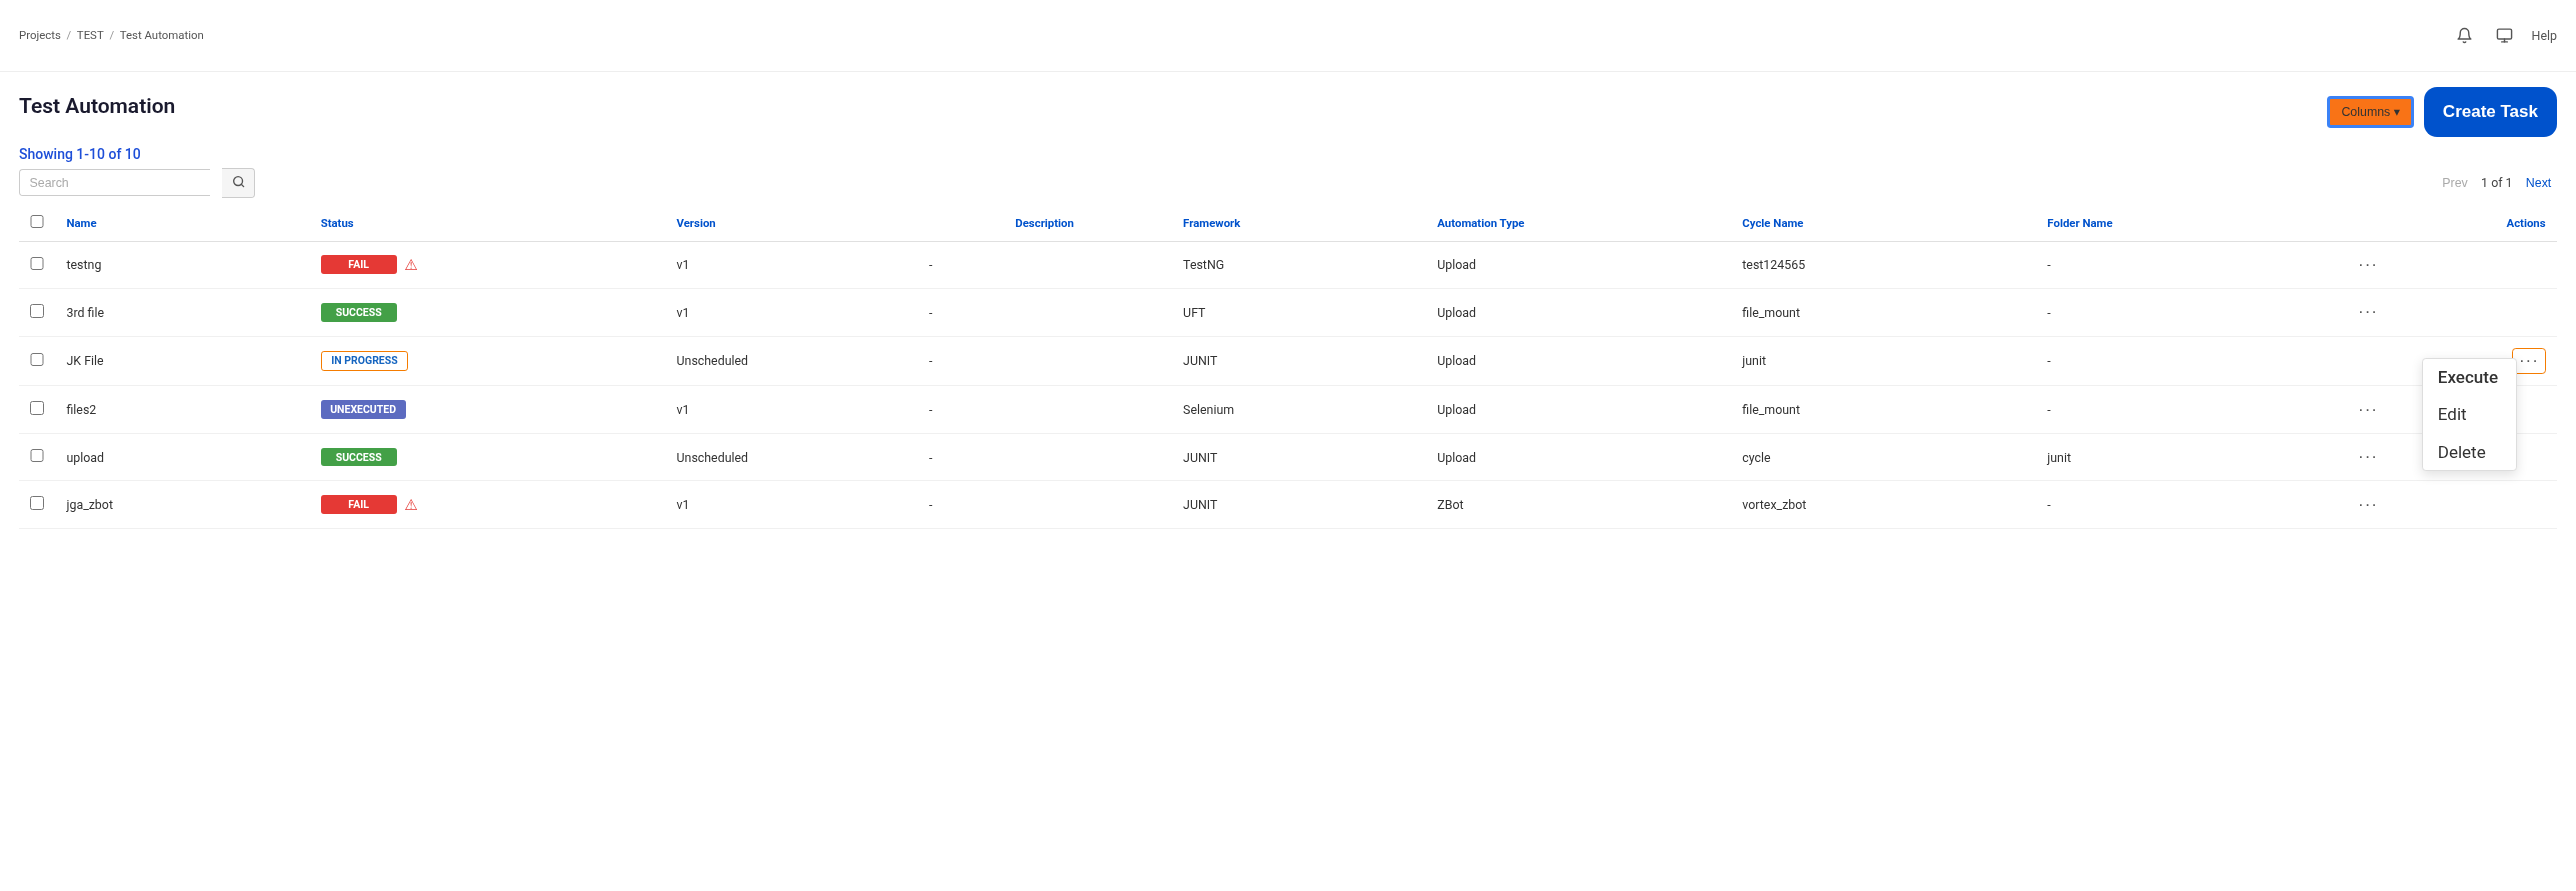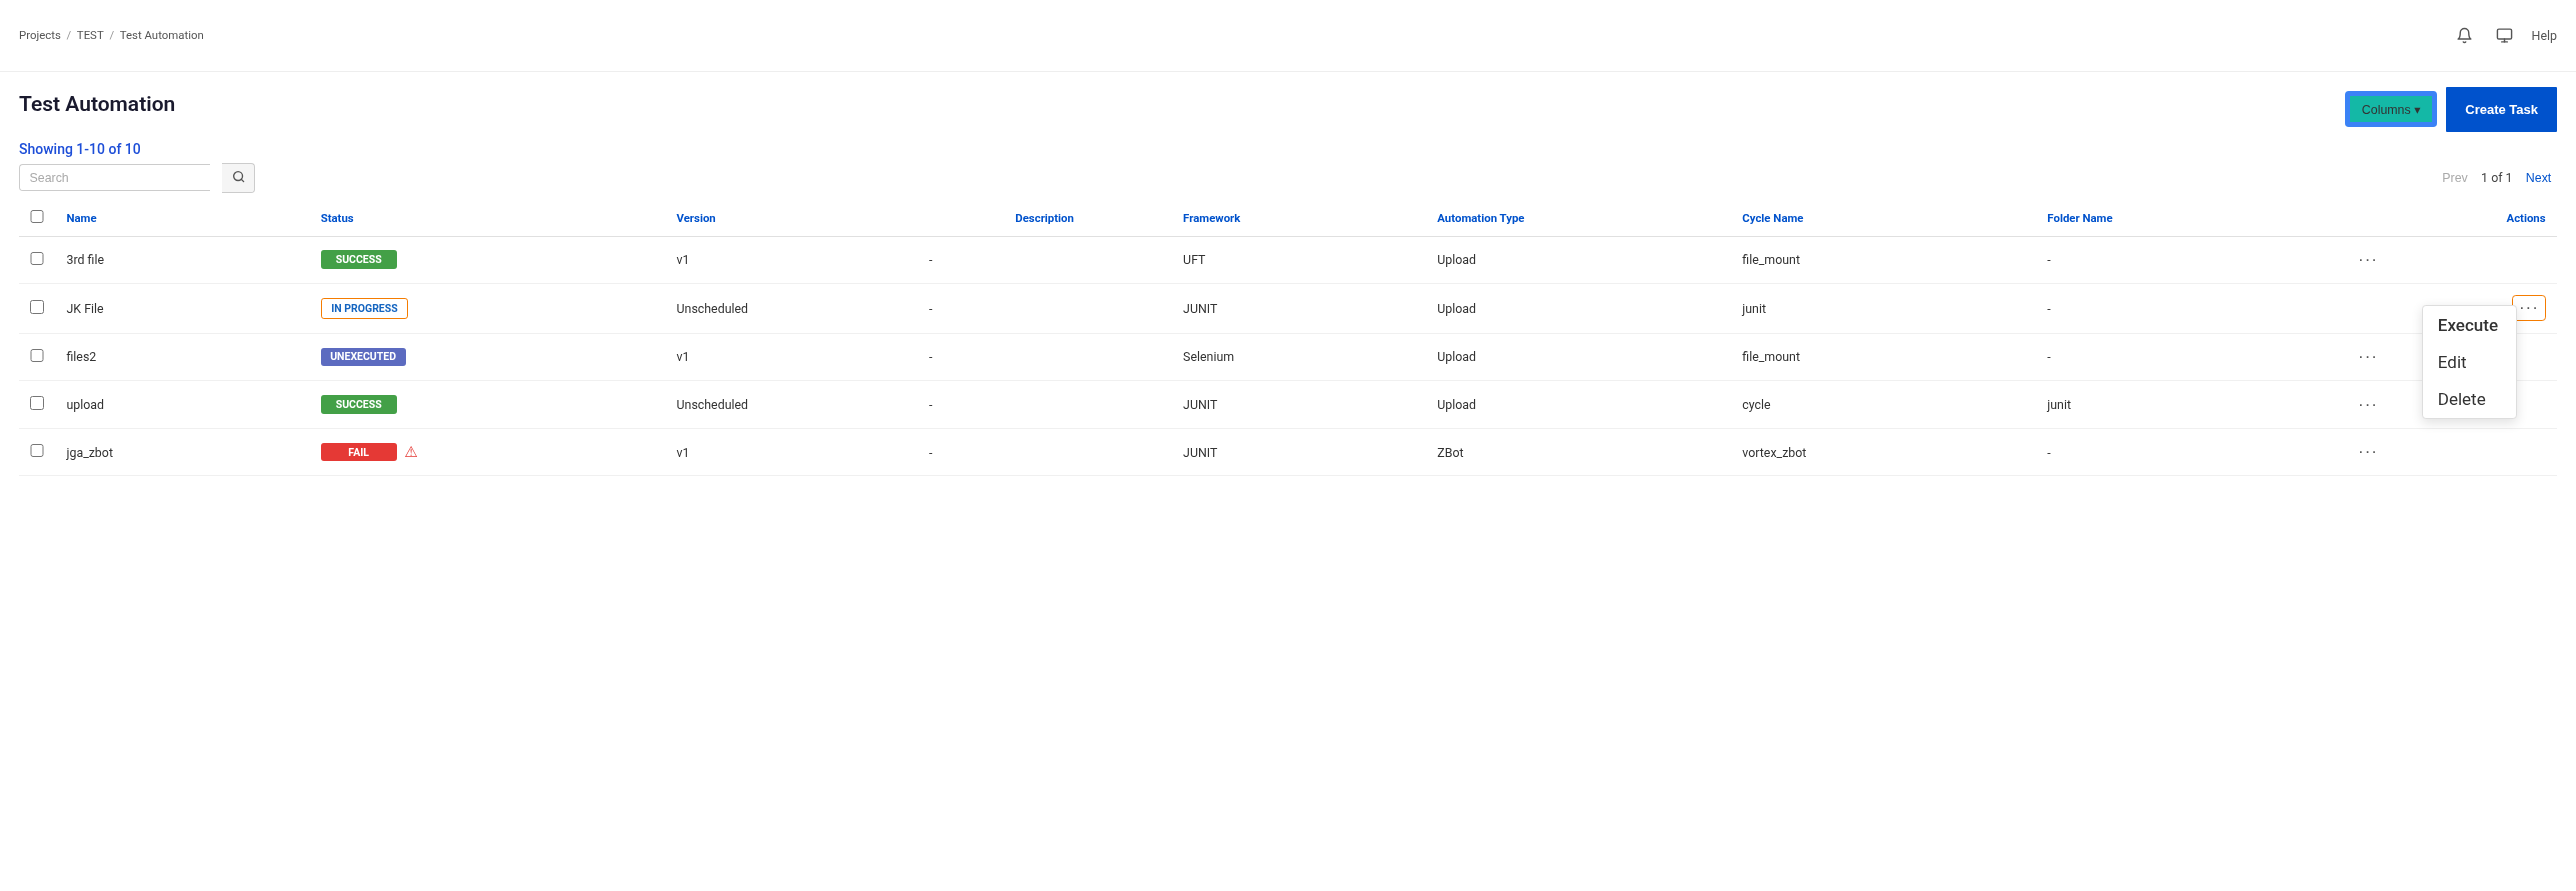--- a/index.html
+++ b/index.html
@@ -12,22 +12,22 @@
     .top-actions { display: flex; align-items: center; gap: 15.2px; }
     .icon-btn { background: none; border: none; cursor: pointer; color: #555; font-size: 15.2px; display: flex; align-items: center; justify-content: center; padding: 3.8px; }
     .help-text { color: #555; font-size: 12.4px; }
 
     .page-container { padding: 15.2px 19px; }
     .page-title { font-size: 21px; font-weight: 600; color: #1a1a2e; margin-bottom: 11.4px; }
 
     .toolbar { display: flex; align-items: center; justify-content: space-between; margin-bottom: 9.5px; }
     .showing-text { font-size: 14px; color: #1d4ed8; font-weight: 500; margin-top: 44px; }
     .toolbar-right { display: flex; align-items: center; gap: 9.5px; }
-    .columns-btn { border: 5px solid #3b82f6; background: #14b8a6; border-radius: 3.8px; padding: 5.7px 11.4px; font-size: 12.4px; cursor: pointer; display: flex; align-items: center; gap: 3.8px; color: #333; }
-    .create-task-btn { background: #0052cc; color: #fff; border: none; border-radius: 1px; padding: 15px 19px; font-size: 13px; font-weight: 600; cursor: pointer; }
+    .columns-btn { border: 3px solid #3b82f6; background: #f97316; border-radius: 3.8px; padding: 5.7px 11.4px; font-size: 12.4px; cursor: pointer; display: flex; align-items: center; gap: 3.8px; color: #333; }
+    .create-task-btn { background: #0052cc; color: #fff; border: none; border-radius: 13px; padding: 15px 19px; font-size: 17px; font-weight: 600; cursor: pointer; }
 
     .search-pagination { display: flex; align-items: center; justify-content: space-between; margin-bottom: 7.6px; }
     .search-container { display: flex; align-items: center; gap: 12px; }
     .search-input { border: 1px solid #ccc; border-right: none; border-radius: 3.8px 0 0 3.8px; padding: 5.7px 9.5px; font-size: 12.4px; width: 191px; outline: none; color: #333; }
     .search-input::placeholder { color: #aaa; }
     .search-btn { border: 1px solid #ccc; border-left: none; background: #f5f5f5; border-radius: 0 3.8px 3.8px 0; padding: 5.7px 9.5px; cursor: pointer; }
     .pagination { display: flex; align-items: center; gap: 7.6px; font-size: 12.4px; color: #555; }
     .page-info { font-size: 12.4px; color: #444; }
     .prev-btn, .next-btn { background: none; border: none; cursor: pointer; font-size: 12.4px; color: #aaa; padding: 1.9px 5.7px; }
     .next-btn { color: #0052cc; font-weight: 500; }
@@ -144,20 +144,37 @@
           <th class="col-version">Version</th>
           <th class="col-description">Description</th>
           <th class="col-framework">Framework</th>
           <th class="col-autotype">Automation Type</th>
           <th class="col-cyclename">Cycle Name</th>
           <th class="col-foldername">Folder Name</th>
           <th class="col-actions">Actions</th>
         </tr>
       </thead>
       <tbody id="table-body">
+      <tr>
+    <td><input type="checkbox" class="checkbox" style=""></td>
+    <td>testng</td>
+    <td>
+      <div class="status-cell">
+        <span class="badge badge-fail">FAIL</span>
+        <span class="warning-icon">⚠</span>
+      </div>
+    </td>
+    <td>v1</td>
+    <td>-</td>
+    <td>TestNG</td>
+    <td>Upload</td>
+    <td>test124565</td>
+    <td>-</td>
+    <td class="actions-cell"><button class="dots-btn">···</button></td>
+  </tr>
           <tr>
     <td><input type="checkbox" class="checkbox" style=""></td>
     <td>3rd file</td>
     <td>
       <div class="status-cell">
         <span class="badge badge-success">SUCCESS</span>
 
       </div>
     </td>
     <td>v1</td>

